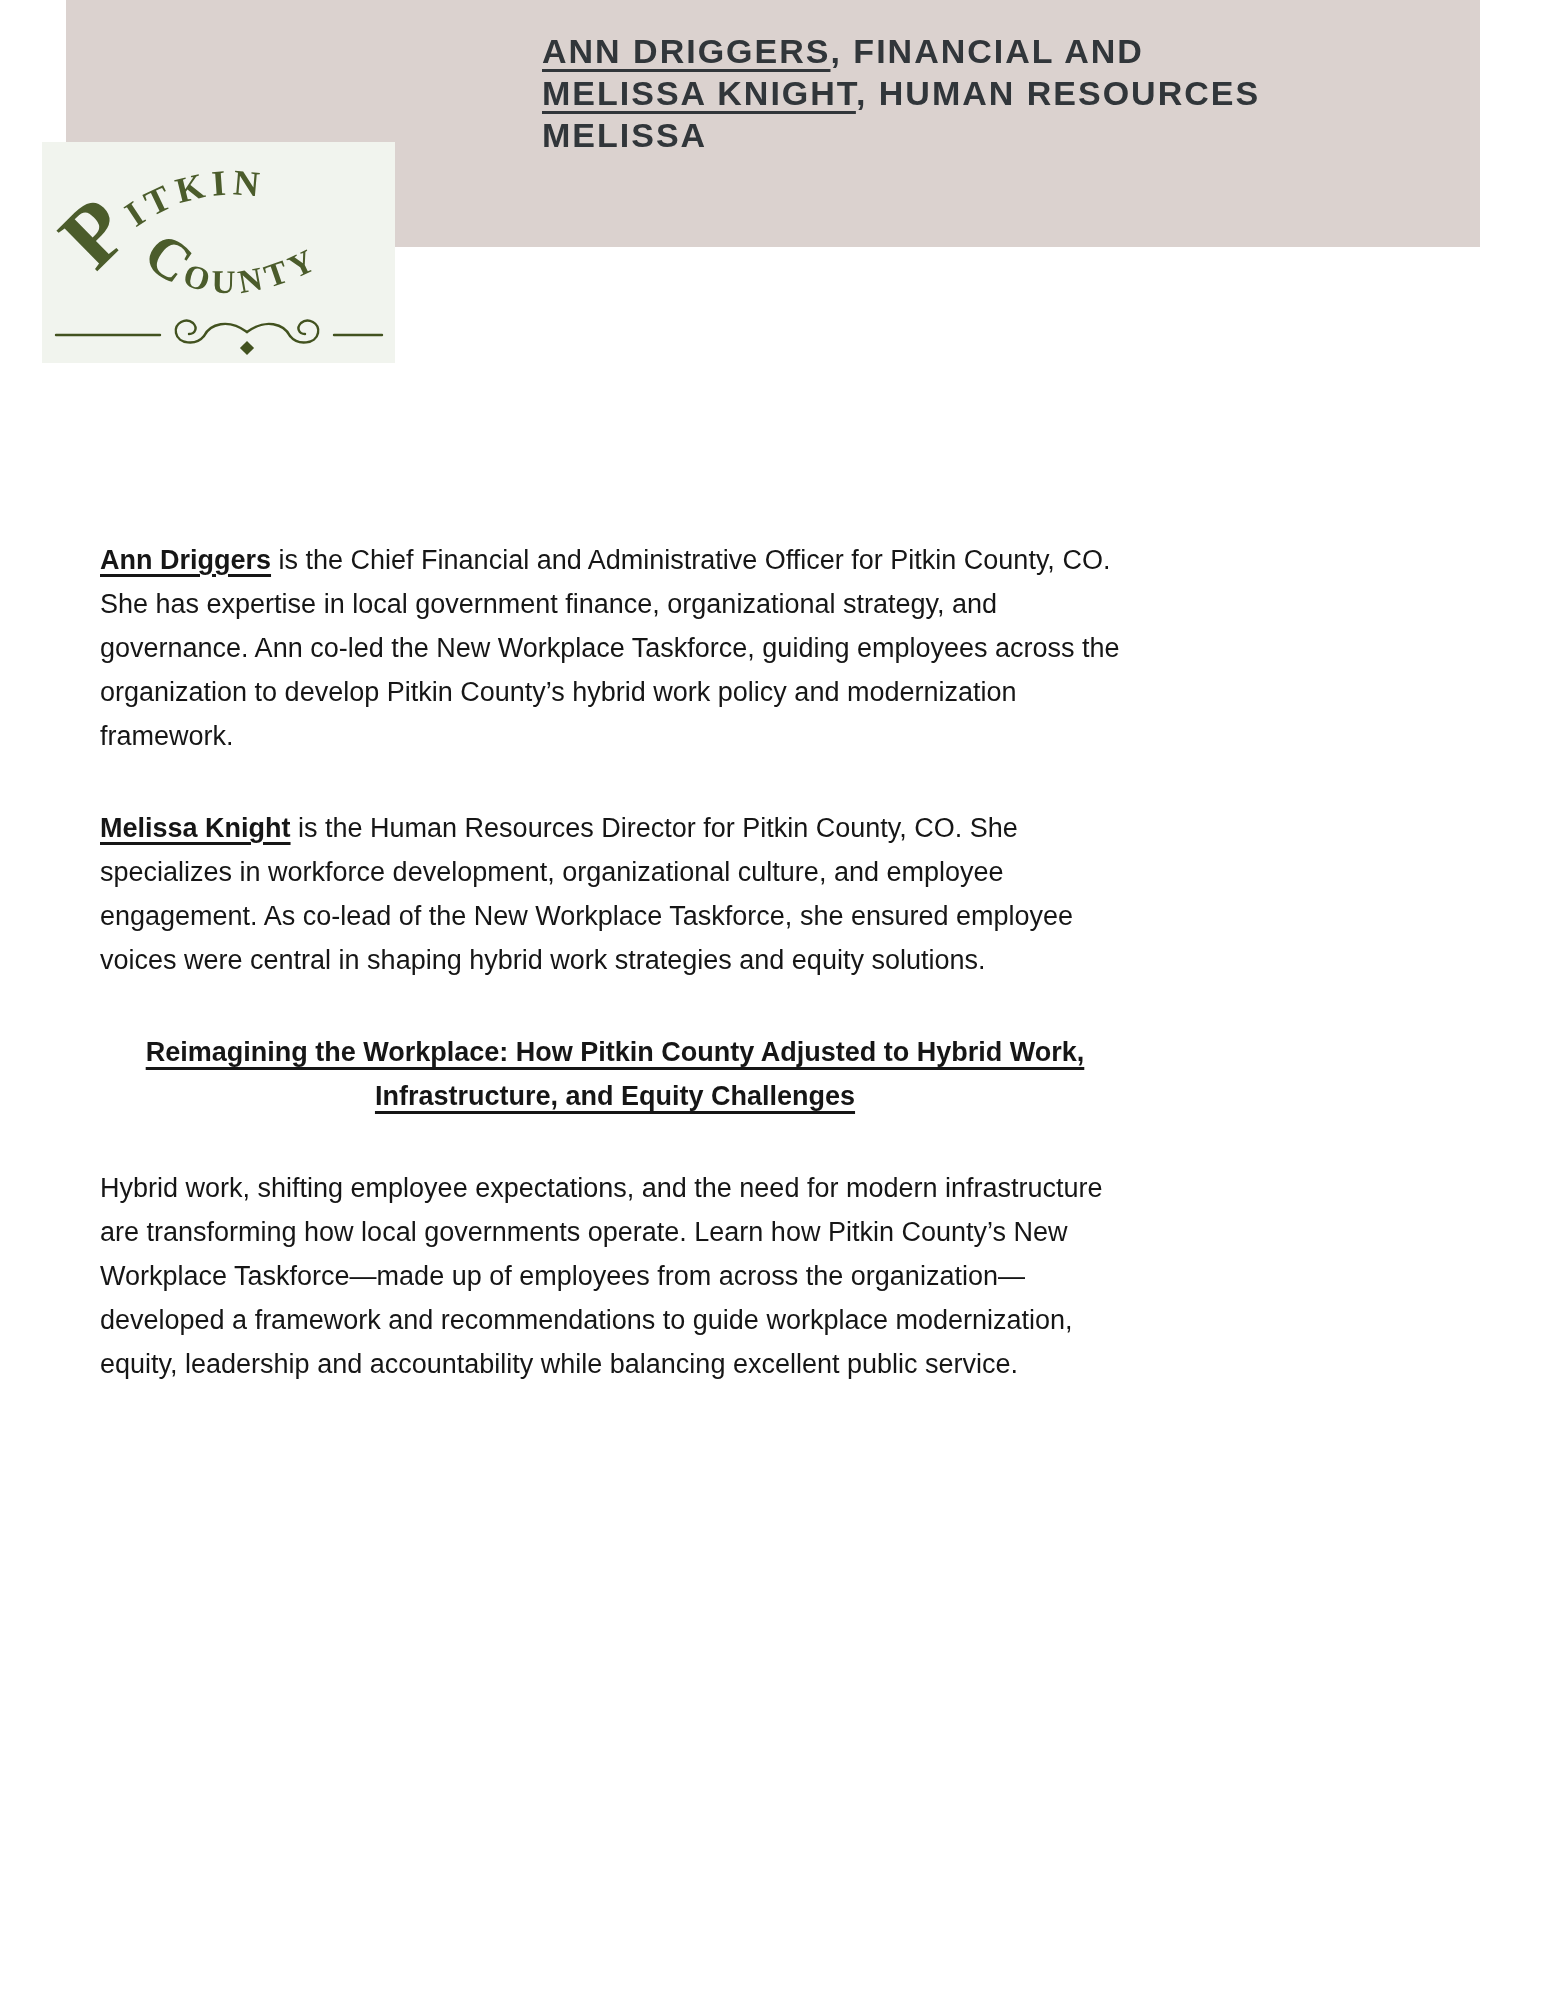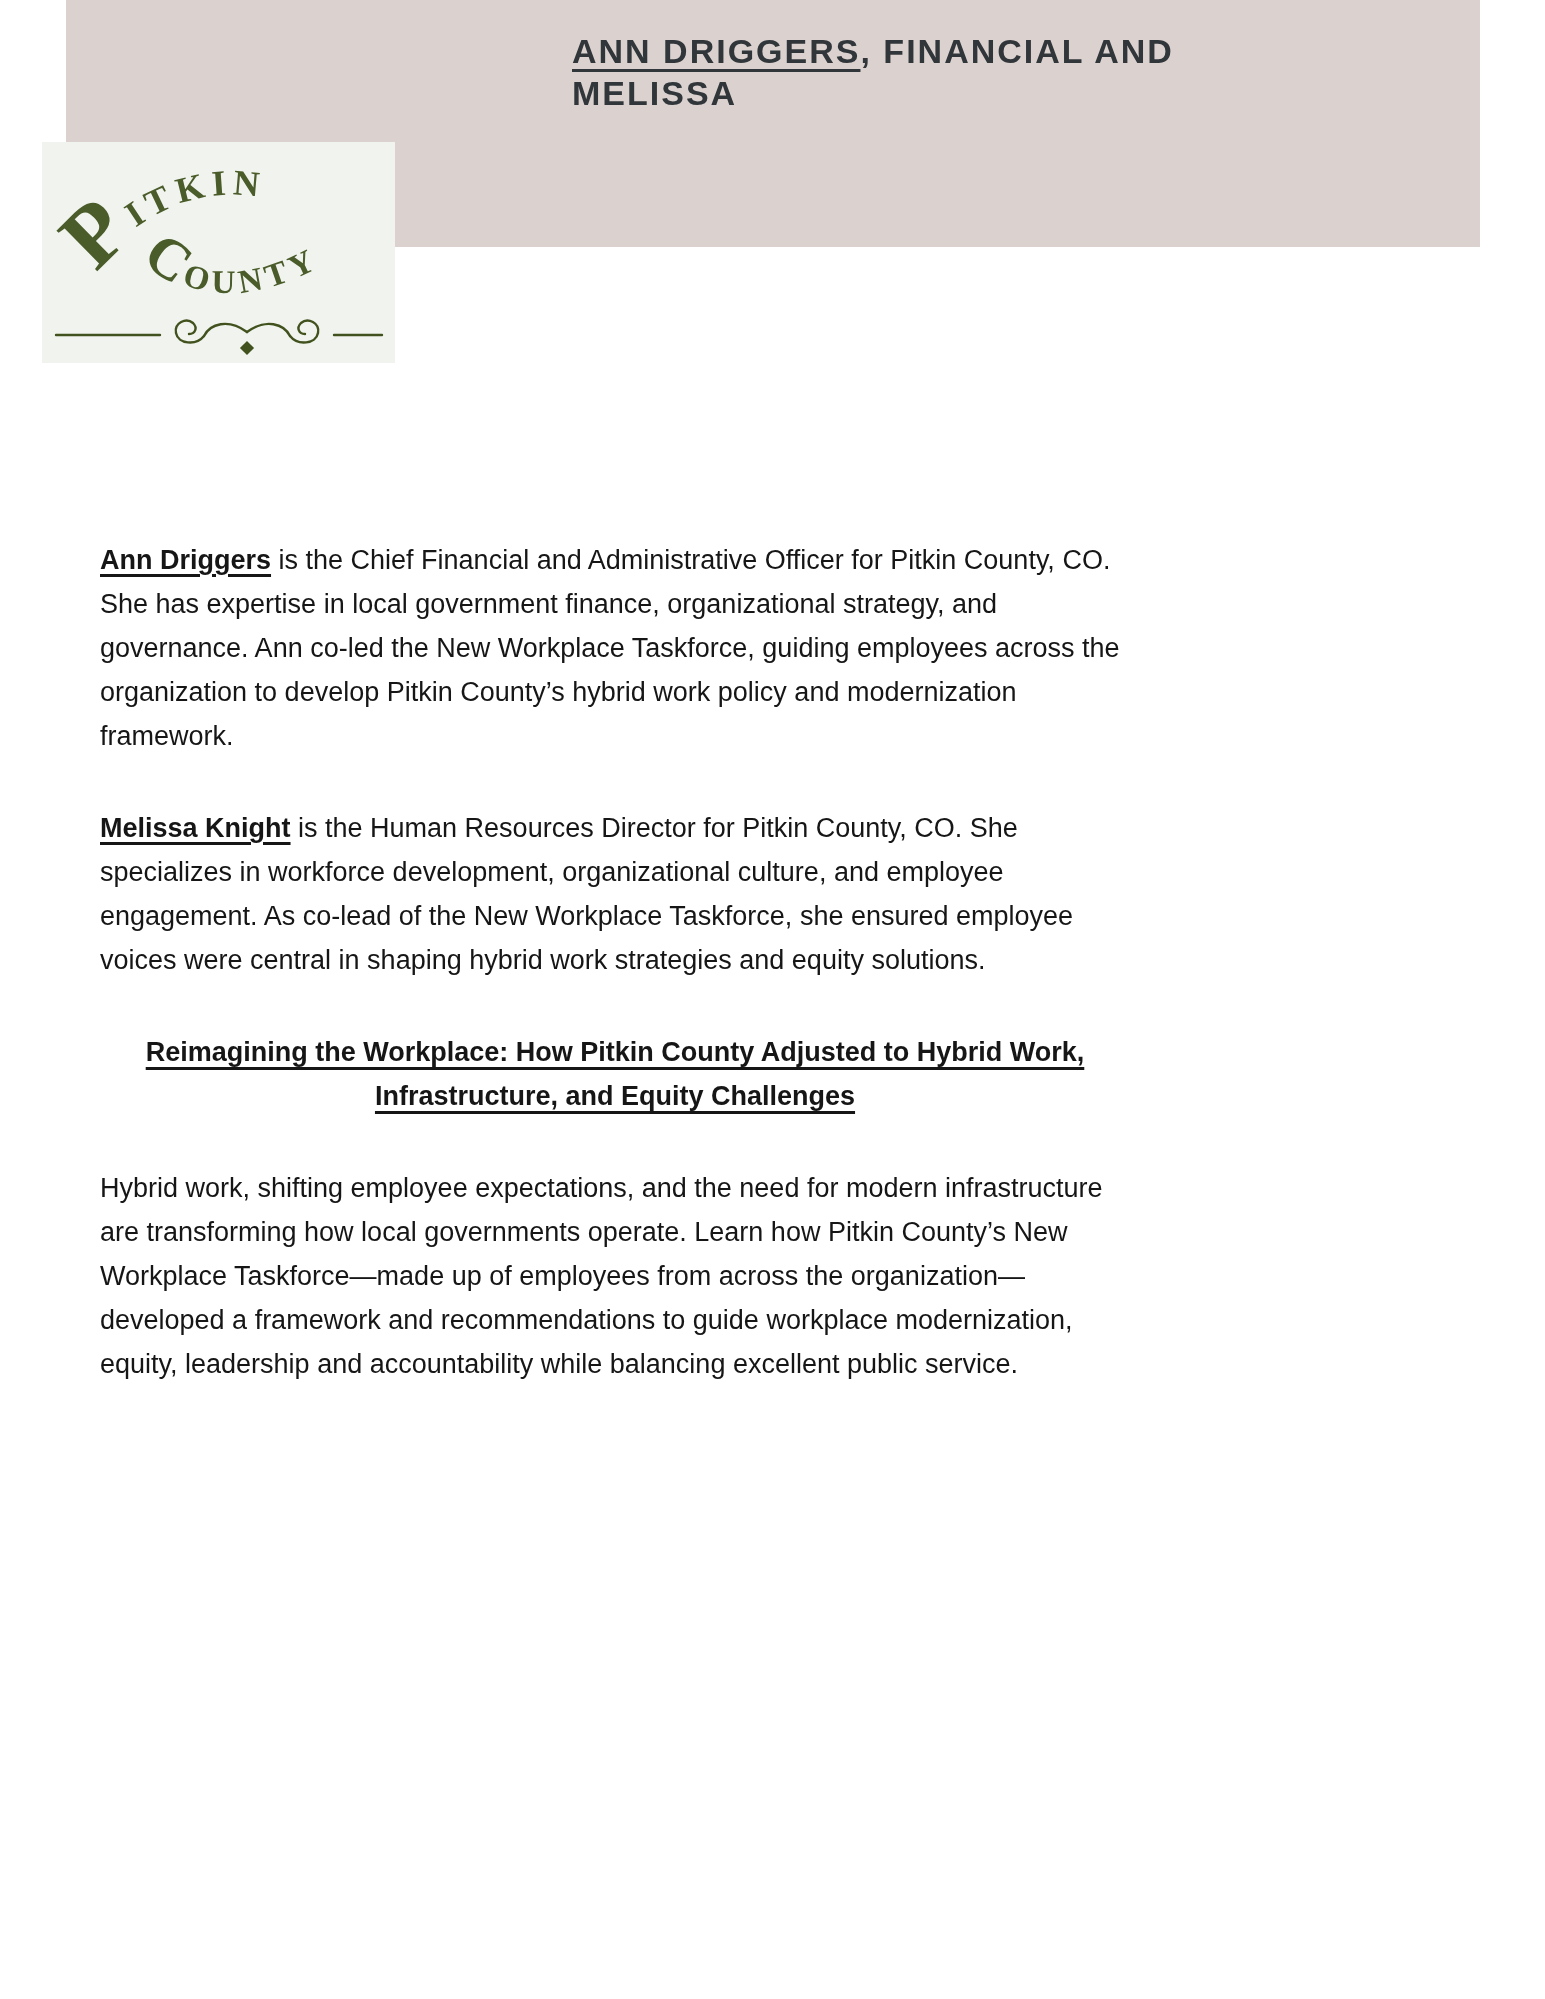--- a/index.html
+++ b/index.html
@@ -10,21 +10,21 @@
     color: #161616;
   }
   .page { position: relative; width: 1545px; height: 1999px; overflow: hidden; }
 
   
   .banner {
     position: absolute; left: 66px; top: 0; width: 1414px; height: 247px;
     background: #dbd2cf;
   }
   .header-title {
-    position: absolute; left: 506px; top: 30px;
+    position: absolute; left: 476px; top: 30px;
     font-size: 34px; font-weight: 700; line-height: 42px;
     letter-spacing: 2px; color: #31363a;
   }
   .header-title p { margin: 0; }
   .u-name {
     text-decoration: underline;
     text-decoration-thickness: 3px;
     text-underline-offset: 6px;
   }
 
@@ -57,20 +57,21 @@
   }
 </style>
 </head>
 <body>
 
 <div class="page">
 
   <div class="banner">
     <div class="header-title">
       <p><span class="u-name">ANN DRIGGERS</span><span>, FINANCIAL AND</span></p>
+      <p><span class="u-name">MELISSA KNIGHT</span><span>, HUMAN RESOURCES</span></p>
       <p><span class="u-name"></span><span>MELISSA</span></p>
     </div>
   </div>
 
   <div class="logo-box">
     <svg viewBox="0 0 353 221" xmlns="http://www.w3.org/2000/svg">
       <defs>
         <path id="arcPitkin" d="M 55,132 C 120,52 200,38 296,88" fill="none"></path>
         <path id="arcCounty" d="M 100,118 C 152,172 232,168 324,100" fill="none"></path>
       </defs>

